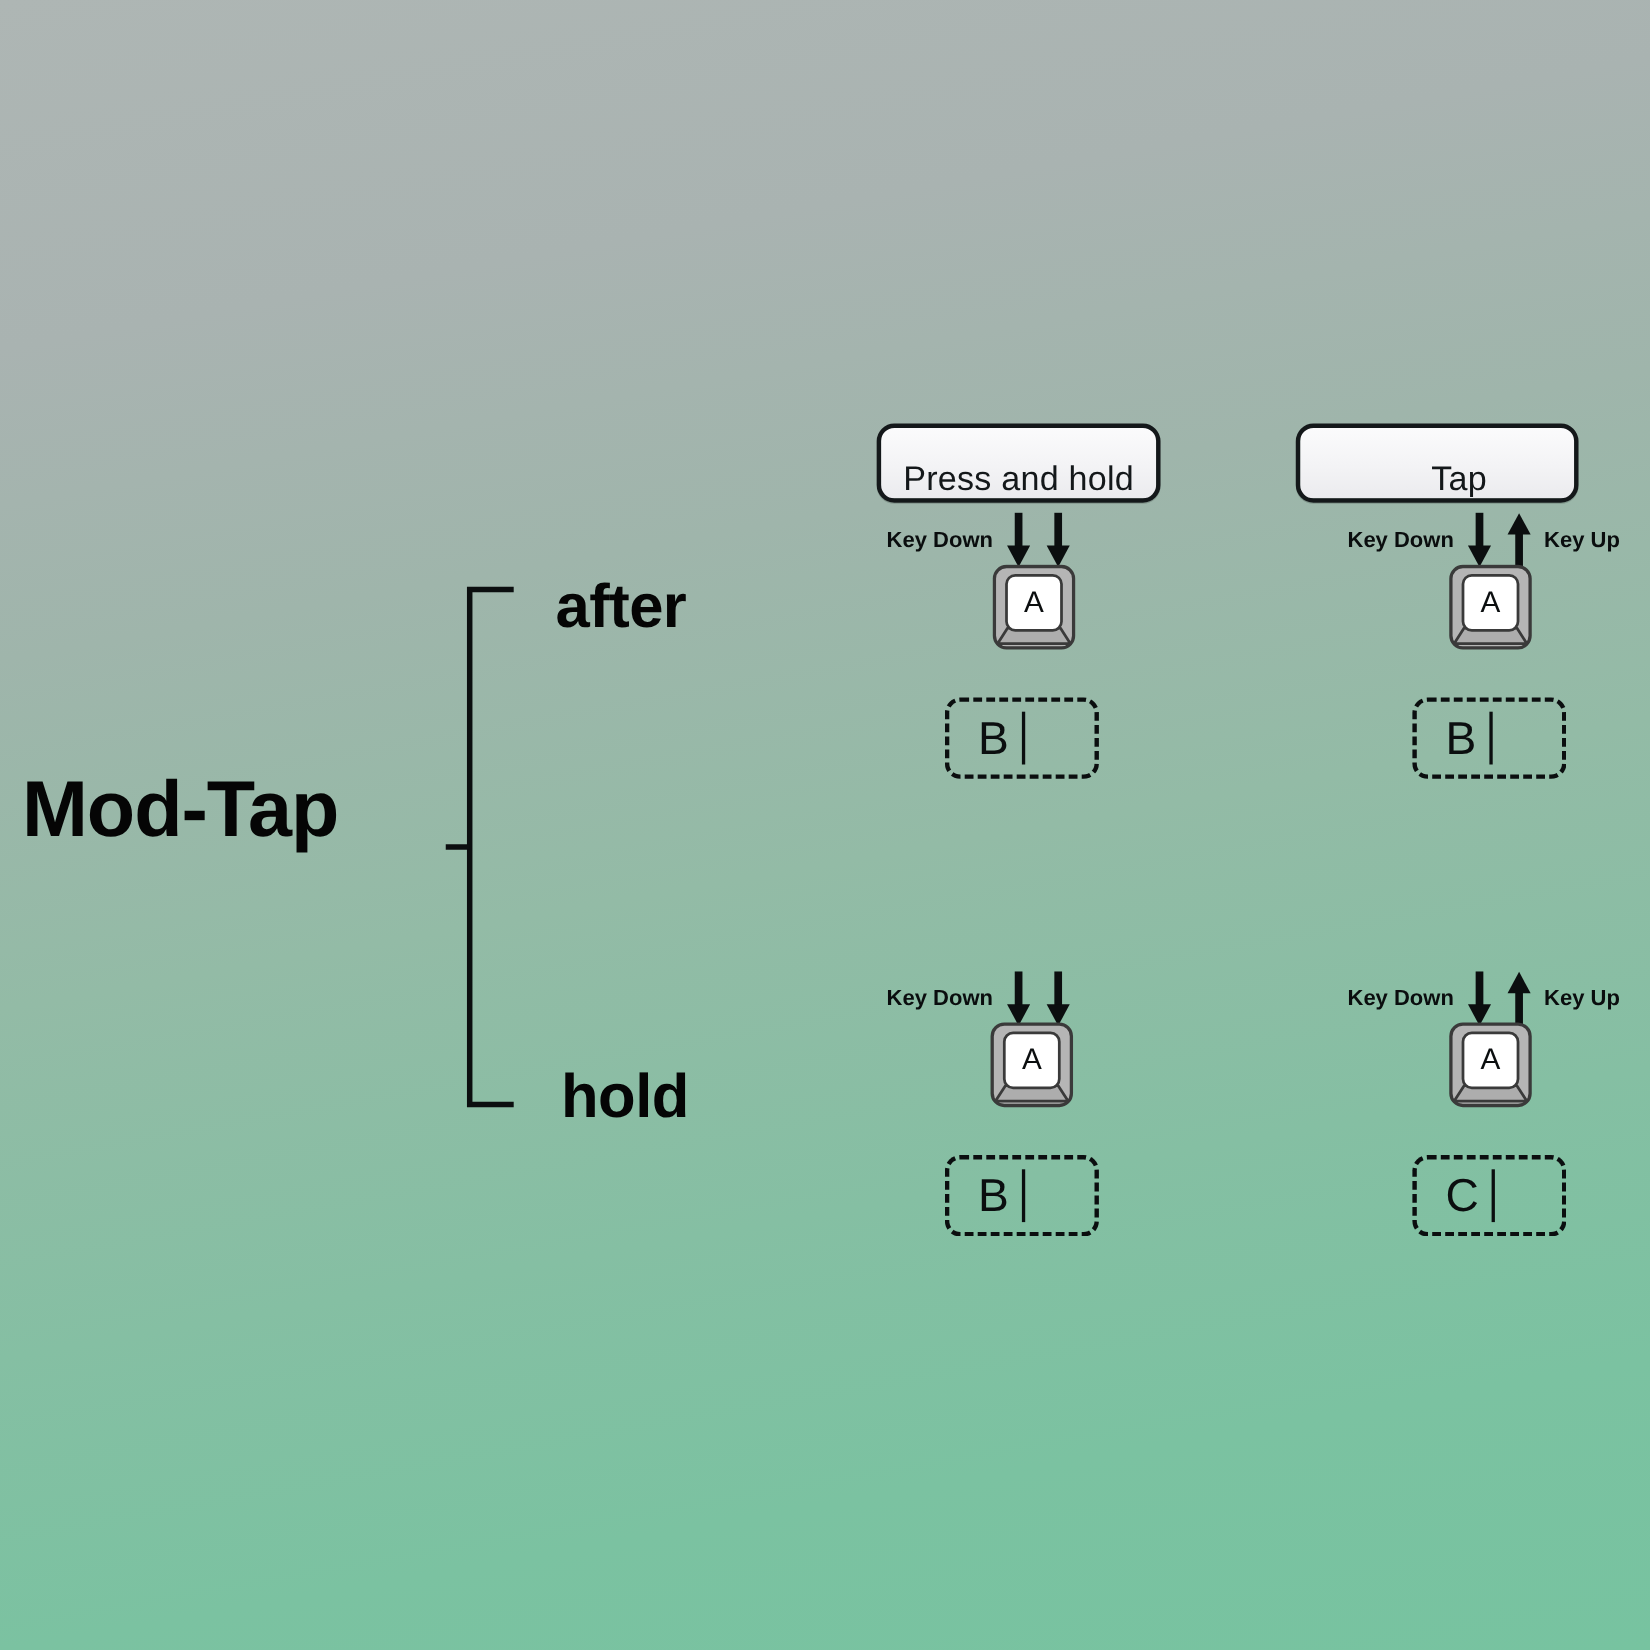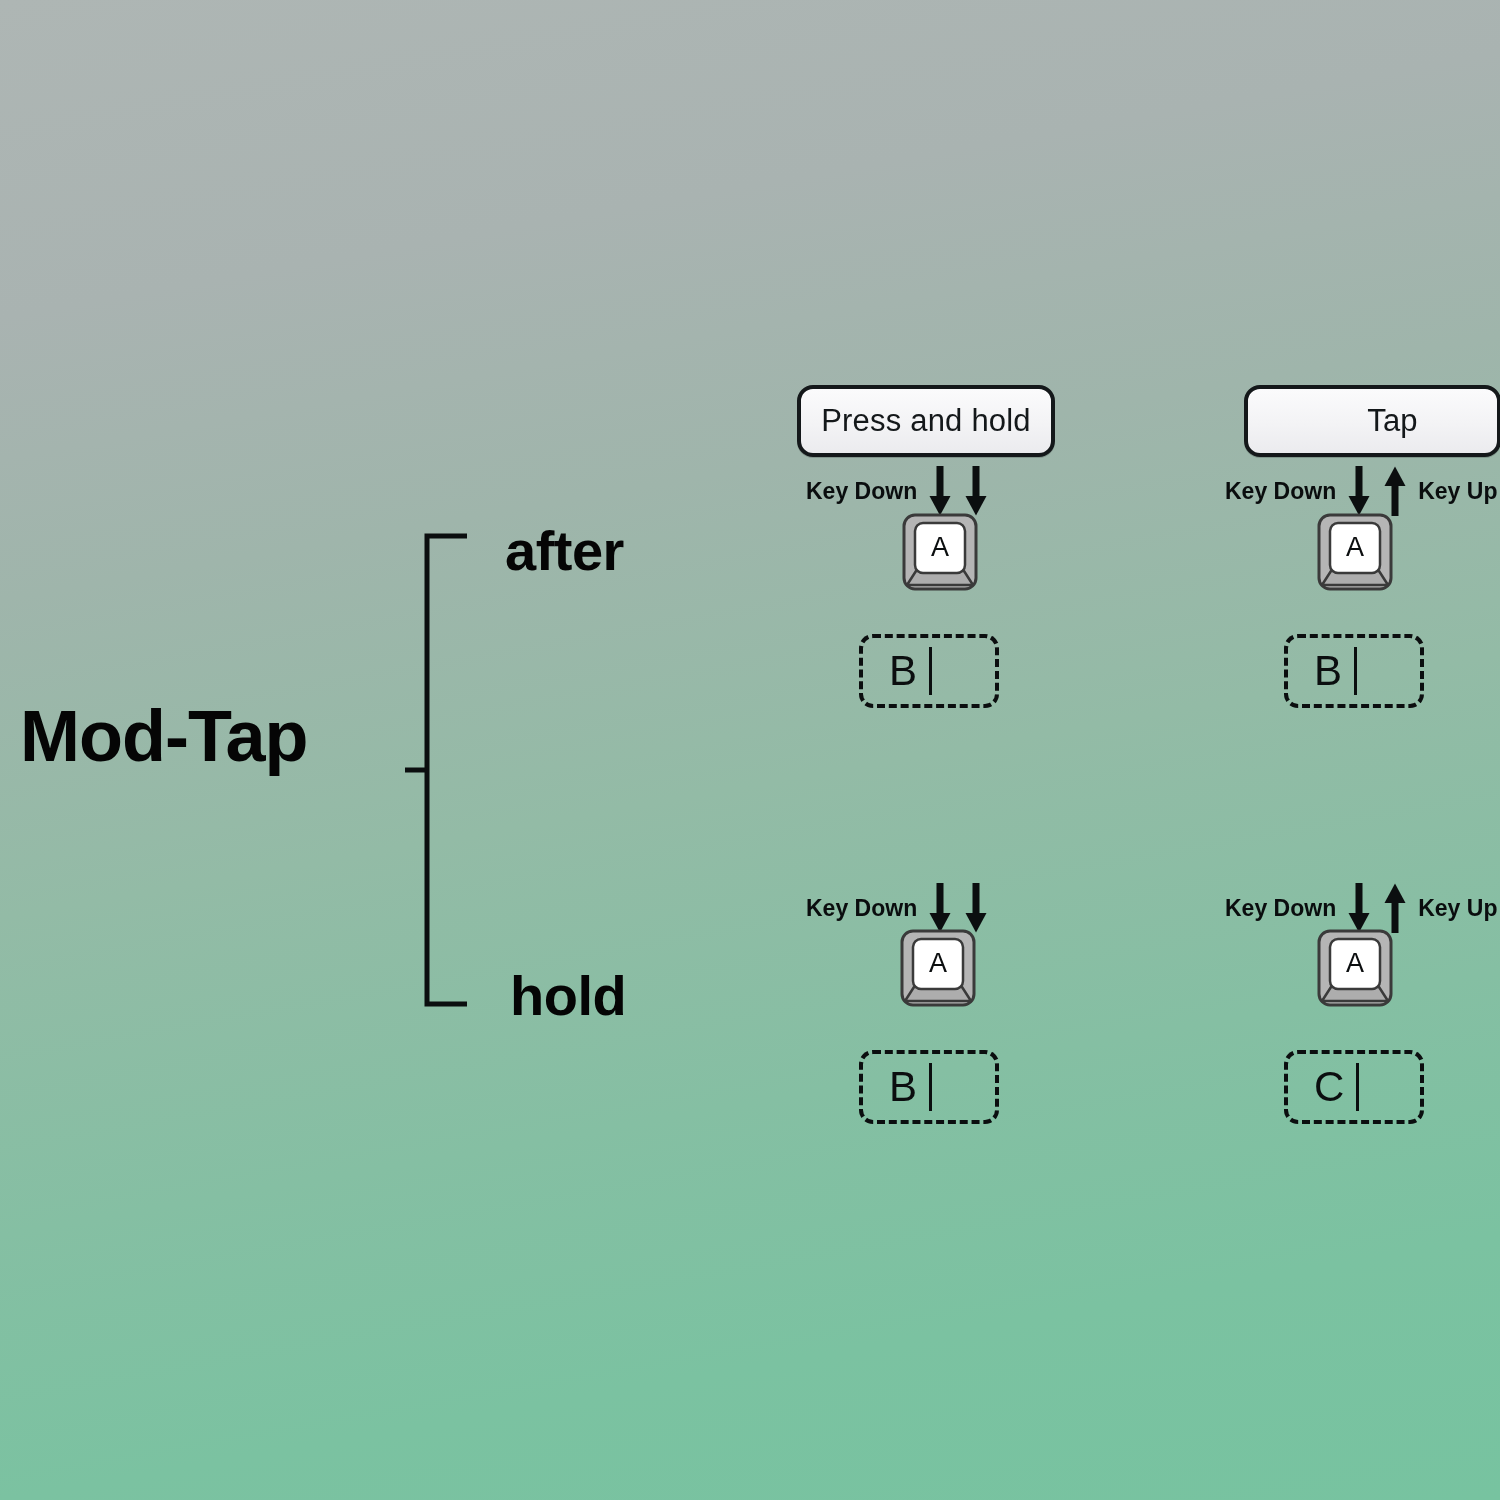--- a/index.html
+++ b/index.html
@@ -53,39 +53,39 @@
 
   
   .pill {
     position: absolute;
     box-sizing: border-box;
     height: 72px;
     border: 4px solid #14181a;
     border-radius: 16px;
     background: linear-gradient(180deg, #fbfbfc 0%, #f3f3f5 55%, #ebebee 100%);
     display: flex;
-    align-items: center;
+    align-items: flex-end;
     justify-content: center;
     font-size: 31px;
     color: #14181a;
     letter-spacing: 0.2px;
     box-shadow: 0 1px 0 rgba(0,0,0,0.18);
   }
   .pill-press { left: 797px; top: 385px; width: 258px; }
-  .pill-tap   { left: 1244px; top: 385px; width: 257px; padding-left: 40px; }
+  .pill-tap   { left: 1178px; top: 385px; width: 257px; padding-left: 40px; }
 
   
   .event-row {
     position: absolute;
     display: flex;
     align-items: center;
     height: 52px;
   }
   .evt-label {
-    font-size: 23px;
+    font-size: 20px;
     font-weight: 600;
     color: #0a0d0e;
     white-space: nowrap;
     line-height: 1;
   }
   .arrow-wrap {
     display: flex;
     align-items: center;
     gap: 14px;
     margin: 0 12px;

